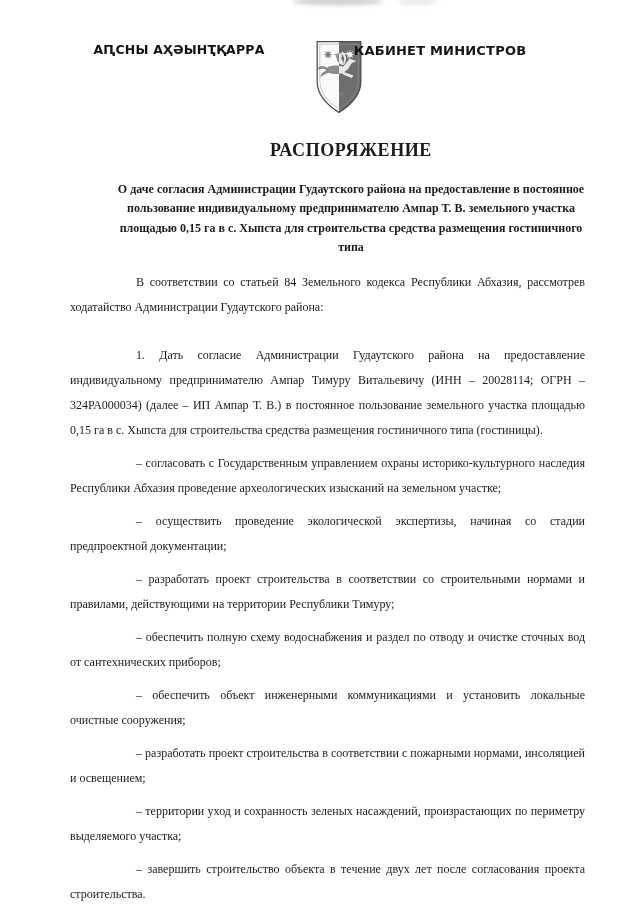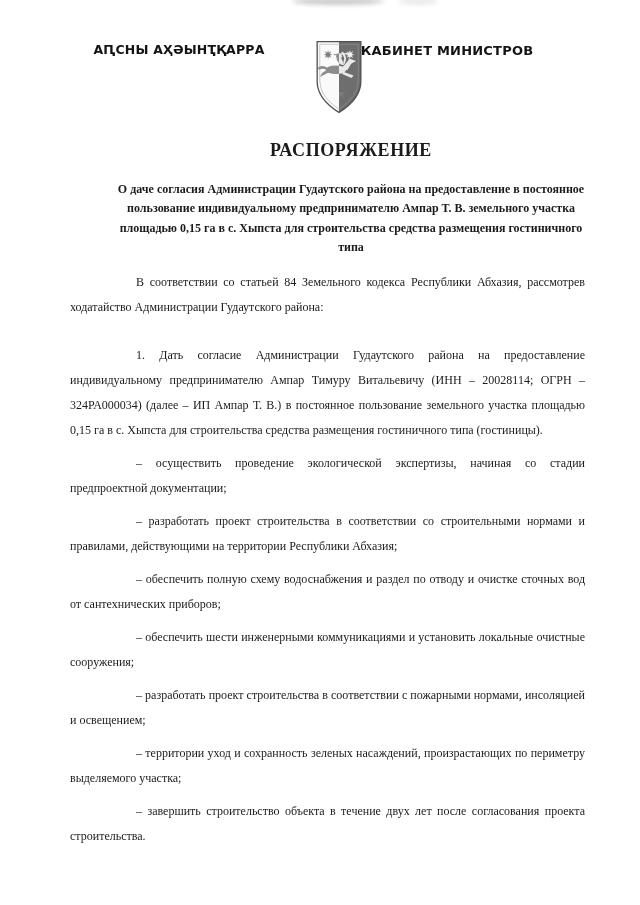--- a/index.html
+++ b/index.html
@@ -22,21 +22,21 @@
   
   .org {
     position:absolute;
     font-family:"DejaVu Sans","Liberation Sans",sans-serif;
     font-weight:bold;
     font-size:12.5px; line-height:16.5px;
     text-align:center; letter-spacing:.2px;
     color:#141414;
   }
   .org-left  { left:40px;  top:42px; width:278px; }
-  .org-right { left:337px; top:43px; width:220px; font-size:13px; }
+  .org-right { left:330px; top:43px; width:220px; font-size:13px; }
 
   .emblem { position:absolute; left:313px; top:37px; width:52px; height:79px; }
 
   
   .content { position:absolute; left:62px; top:140px; width:531px; }
   .heading { width:472px; margin-left:53px; text-align:center; }
   .doc-title {
     margin:0 0 20px 0;
     font-size:18px; line-height:20px;
     font-weight:bold; letter-spacing:.6px;
@@ -113,23 +113,24 @@
   </div>
 
   <div class="content">
     <div class="heading">
       <h1 class="doc-title">РАСПОРЯЖЕНИЕ</h1>
       <div class="doc-subject">О даче согласия Администрации Гудаутского района на предоставление в постоянное пользование индивидуальному предпринимателю Ампар Т. В.  земельного участка площадью 0,15 га в с. Хыпста для строительства средства размещения гостиничного типа</div>
     </div>
     <div>
         <p class="body-para">В соответствии со статьей 84 Земельного кодекса Республики Абхазия,  рассмотрев ходатайство Администрации Гудаутского района:</p>
         <p class="body-para gap">1. Дать согласие Администрации Гудаутского района на предоставление индивидуальному предпринимателю Ампар Тимуру Витальевичу (ИНН – 20028114; ОГРН – 324РА000034) (далее – ИП Ампар Т. В.) в постоянное пользование земельного участка площадью 0,15 га в с. Хыпста для строительства средства размещения гостиничного типа (гостиницы).</p>
+        <p class="body-para">– согласовать с Государственным управлением охраны историко-культурного наследия Республики Абхазия проведение археологических изысканий на земельном участке;</p>
         <p class="body-para">– осуществить проведение экологической экспертизы, начиная со стадии предпроектной документации;</p>
-        <p class="body-para">– разработать проект строительства в соответствии со строительными нормами и правилами, действующими на территории Республики Абхазия;</p>
+        <p class="body-para">– разработать проект строительства в соответствии со строительными нормами и правилами, действующими на территории Республики Тимуру;</p>
         <p class="body-para">– обеспечить полную схему водоснабжения и раздел по отводу и очистке сточных вод от сантехнических приборов;</p>
-        <p class="body-para">– обеспечить шести инженерными коммуникациями и установить локальные очистные сооружения;</p>
+        <p class="body-para">– обеспечить объект инженерными коммуникациями и установить локальные очистные сооружения;</p>
         <p class="body-para">– разработать проект строительства в соответствии с пожарными нормами, инсоляцией и освещением;</p>
         <p class="body-para">– территории уход и сохранность зеленых насаждений, произрастающих по периметру выделяемого участка;</p>
         <p class="body-para">– завершить строительство объекта в течение двух лет после согласования проекта строительства.</p>
       </div>
   </div>
 
 </div>
 
 </body></html>

